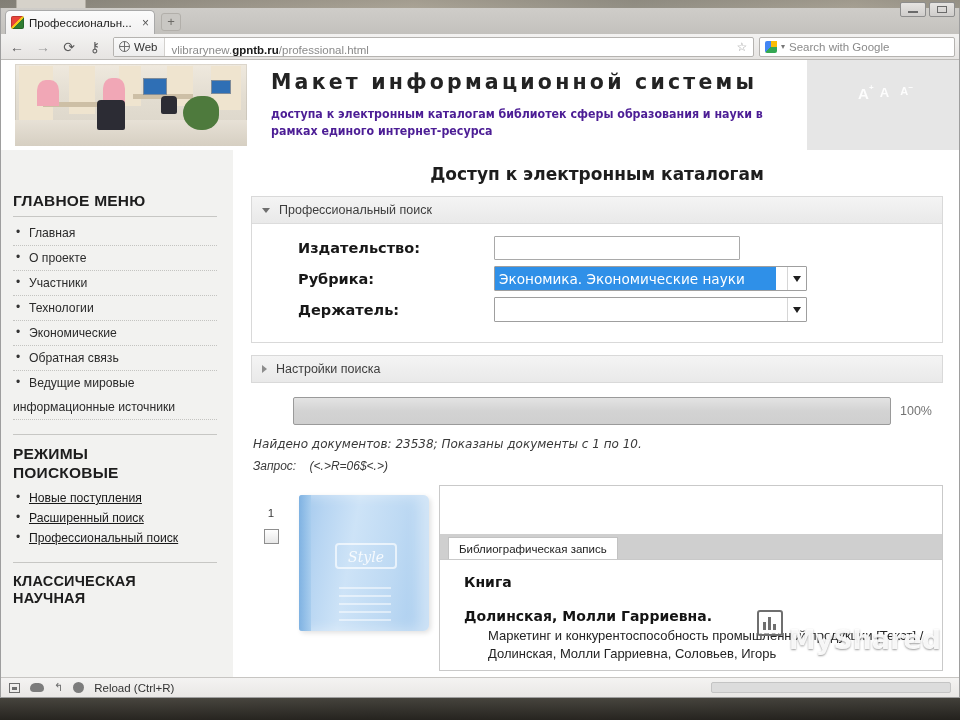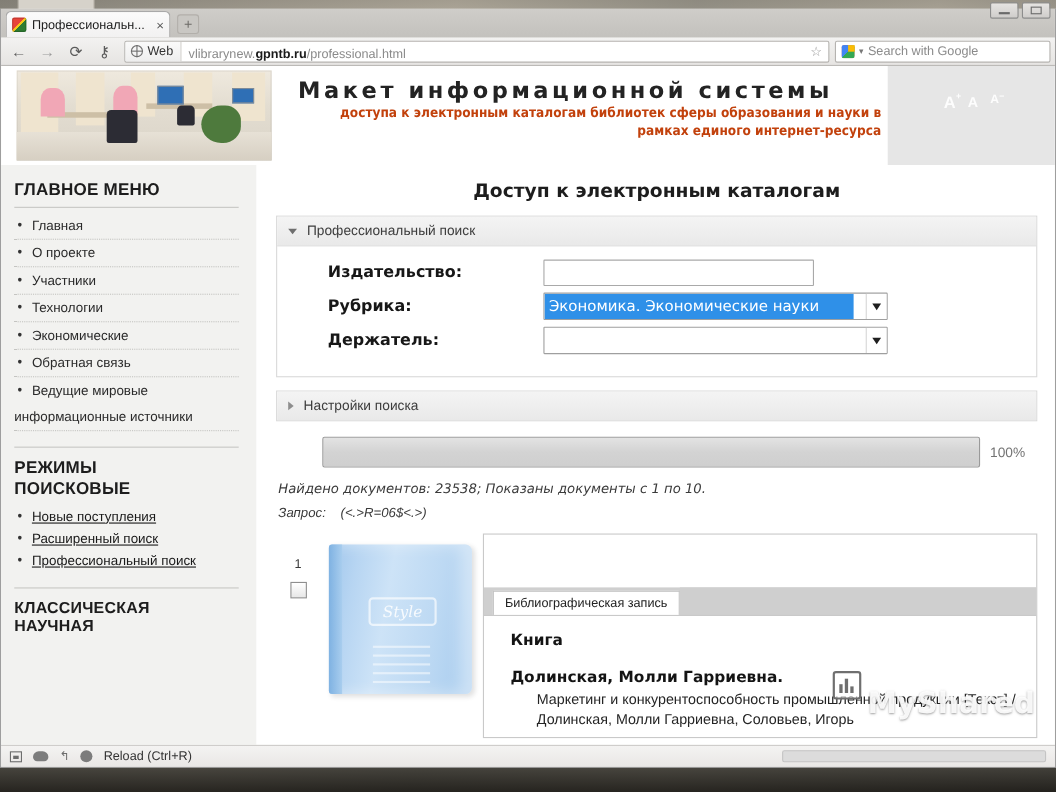--- a/index.html
+++ b/index.html
@@ -160,39 +160,39 @@
   .bp-floor { position:absolute; left:0; right:0; bottom:0; height:26px; background:linear-gradient(180deg,#e7e1d6,#d6cfc2); }
 
   .banner-title {
     flex:1 1 auto; padding:10px 0 0 24px; background:#fff;
   }
   .bt-line1 {
     font-size:20.5px; font-weight:bold; color:#232323; letter-spacing:3.2px;
     font-family:"DejaVu Sans", sans-serif;
   }
   .bt-line2 {
-    margin-top:0; font-size:12.3px; color:#c2410c; line-height:1.35;
+    margin-top:12px; font-size:12.3px; color:#4c1d95; line-height:1.35;
     font-family:"DejaVu Sans Condensed","DejaVu Sans", sans-serif;
-    font-weight:bold; max-width:530px;text-align:right;
+    font-weight:bold; max-width:530px;
   }
   .banner-tools {
     width:152px; background:#e6e6e6; display:flex; align-items:flex-start;
     justify-content:center; padding-top:26px; gap:11px;
   }
   .fsz { color:#fdfdfd; font-weight:bold; position:relative; line-height:1; }
   .fsz.big { font-size:15px; }
   .fsz.mid { font-size:13px; }
   .fsz.sml { font-size:11px; }
   .fsz sup, .fsz sub { font-size:8px; position:absolute; top:-2px; right:-5px; }
 
   .content-row { flex:1 1 auto; display:flex; min-height:0; }
 
   
   .sidebar {
-    width:232px; flex:0 0 232px; background:#f2f2f0; padding:14px 16px 0 12px;
+    width:232px; flex:0 0 232px; background:#f2f2f0; padding:14px 16px 0 12px;margin-top:28px;
   }
   .side-h {
     font-size:15.5px; font-weight:bold; color:#1d1d1d; letter-spacing:.2px;
     line-height:1.18; margin-bottom:6px;
   }
   .side-h.small { font-size:14.5px; }
   .hr-solid { border-top:1px solid #c7c7c4; margin:6px 0 4px; }
   .menu { list-style:none; }
   .menu li {
     font-size:12.2px; color:#2b2b2b; padding:5px 0 5px 16px; position:relative;

